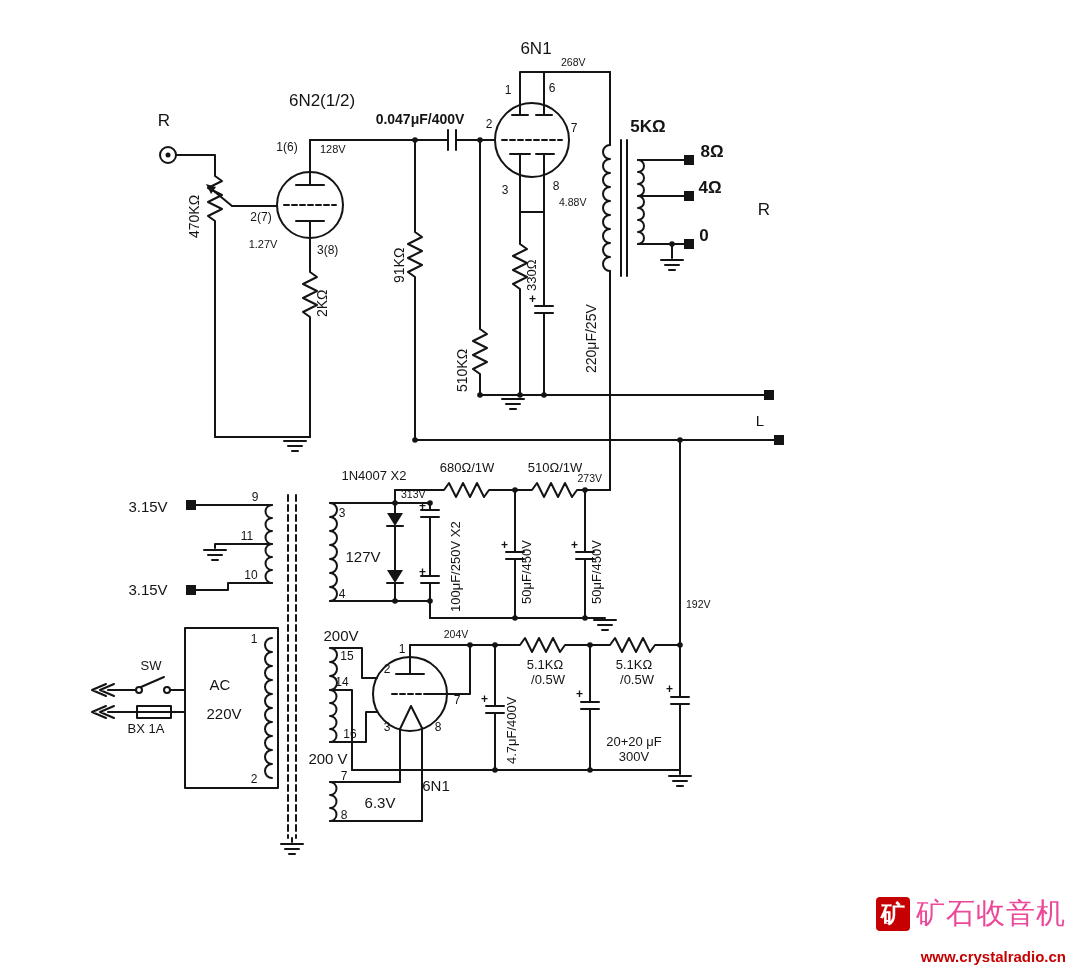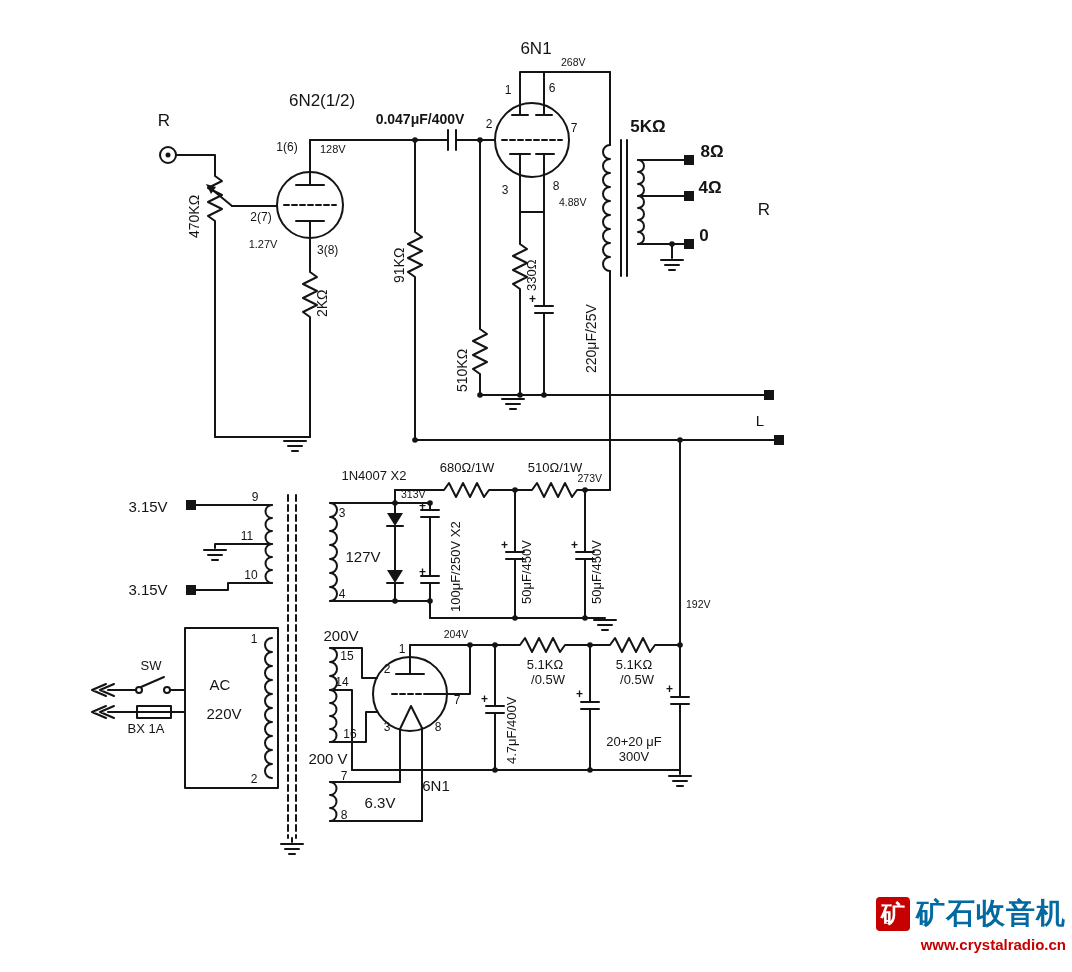--- a/index.html
+++ b/index.html
@@ -9,22 +9,22 @@
   .f{fill:#141414;stroke:none}
   .dash{stroke-dasharray:6 4}
   .gdash{stroke-dasharray:5 3}
   text{font-family:"Liberation Sans",sans-serif;fill:#141414}
   .t10{font-size:10.5px}.t11{font-size:11px}.t12{font-size:12px}.t13{font-size:13px}
   .t14{font-size:14px}.t15{font-size:15px}.t16{font-size:17px}.b{font-weight:bold}
   .wm{position:absolute;right:6px;top:894px;text-align:right}
   .wm-row{display:flex;align-items:center;justify-content:flex-end;gap:6px}
   .wm-logo{width:34px;height:34px;background:#c60000;color:#fff;font-size:24px;font-weight:bold;
     display:flex;align-items:center;justify-content:center;border-radius:4px;font-family:sans-serif}
-  .wm-title{color:#0369a1;font-size:29px;font-weight:bold;letter-spacing:1px;font-family:sans-serif}
-  .wm-url{color:#c60000;font-size:15px;font-weight:bold;margin-top:2px}
+  .wm-title{color:#ec4899;font-size:29px;font-weight:normal;letter-spacing:1px;font-family:sans-serif}
+  .wm-url{color:#c60000;font-size:15px;font-weight:bold;margin-top:14px}
 </style>
 </head>
 <body>
 
 <div id="stage">
 <svg id="schematic" width="1072" height="972" viewBox="0 0 1072 972">
   <defs>
     <path id="rv" d="M0,0 v4 l7,5 l-14,7 l14,7 l-14,7 l14,7 l-14,7 l7,5 v4"></path>
     <g id="gnd">
           <path d="M-11,0 H11 M-7,5 H7 M-3,10 H3"></path>

